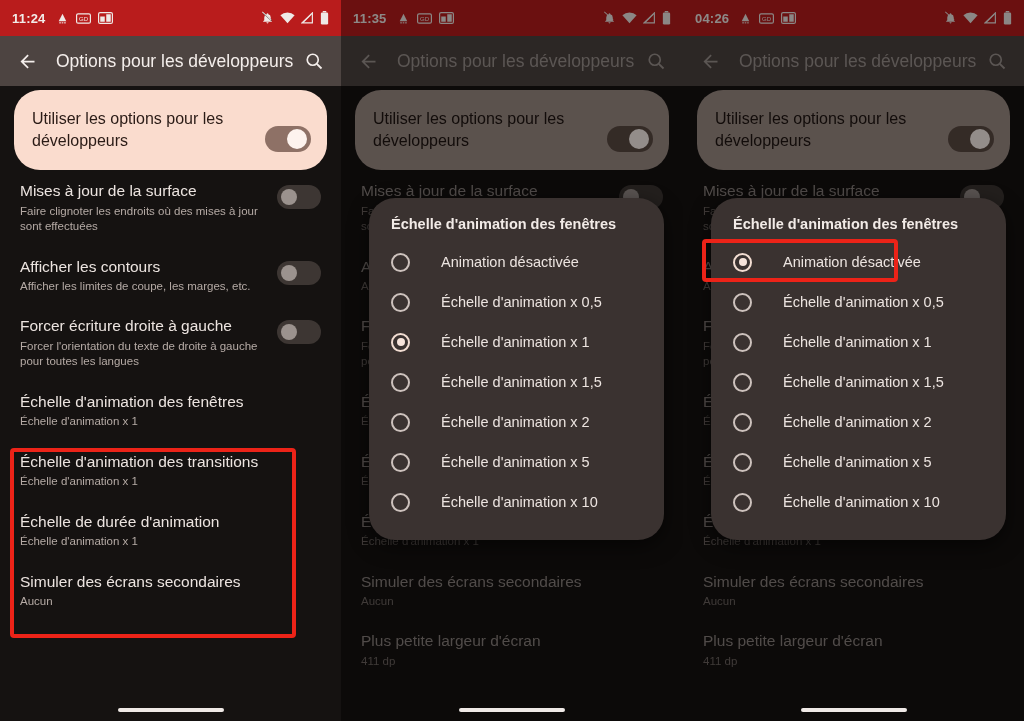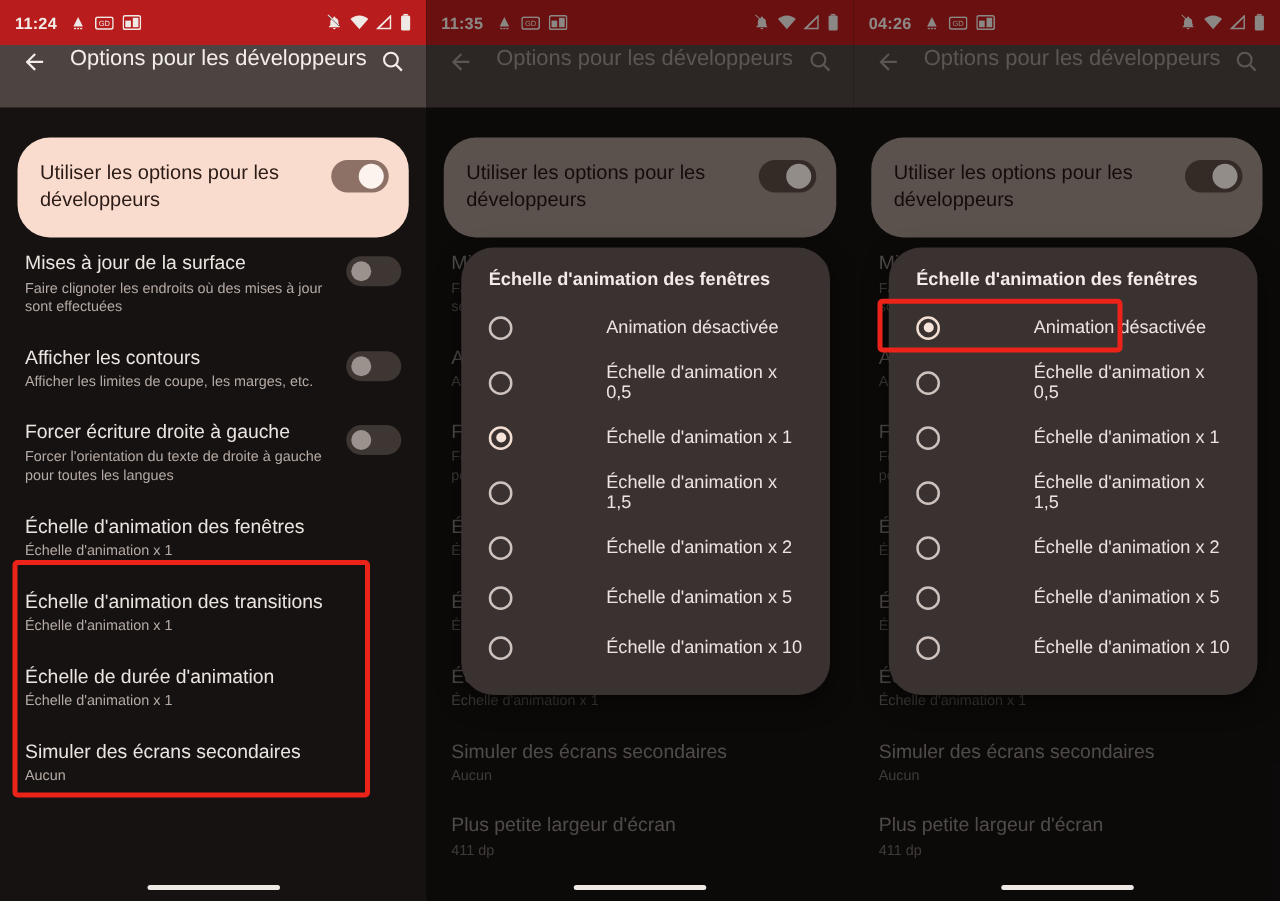--- a/index.html
+++ b/index.html
@@ -39,21 +39,21 @@
   .sb-left-icons { display: flex; align-items: center; gap: 7px; }
   .sb-right { margin-left: auto; display: flex; align-items: center; gap: 6px; }
   .sb-ic { display: inline-flex; align-items: center; justify-content: center; }
   .sb-ic svg { display: block; }
 
   
   .appbar {
     height: 50px;
     background: #4d4441;
     display: flex;
-    align-items: flex-start;
+    align-items: center;
     padding: 0 14px;
     position: relative;
     z-index: 5;
   }
   .appbar .title {
     flex: 1;
     color: #f4eeeb;
     font-size: 17.5px;
     margin-left: 16px;
     white-space: nowrap;
@@ -69,26 +69,26 @@
   
   .content {
     position: absolute;
     top: 86px; left: 0; right: 0; bottom: 0;
     background: #151211;
     padding: 0 14px;
     overflow: hidden;
   }
 
   .master-card {
-    margin-top: 24px;
+    margin-top: 4px;
     background: #fadcce;
     border-radius: 26px;
     padding: 18px 16px 18px 18px;
     display: flex;
-    align-items: flex-start;
+    align-items: flex-end;
     min-height: 78px;
   }
   .master-card .mc-text {
     flex: 1;
     color: #2a1b16;
     font-size: 16px;
     line-height: 1.38;
     padding-right: 12px;
   }
   .sw {
@@ -171,21 +171,20 @@
     color: #f2ebe7;
     font-size: 14.5px;
     font-weight: bold;
     padding: 0 22px 10px 22px;
   }
   .opt {
     display: flex;
     align-items: center;
     padding: 8px 22px;
     min-height: 40px;
-    gap: 44px;
   }
   .radio {
     width: 19px; height: 19px;
     border-radius: 50%;
     border: 2px solid #cdc2bd;
     flex: 0 0 auto;
     position: relative;
   }
   .radio.sel { border-color: #f2ddd2; }
   .radio.sel::after {

